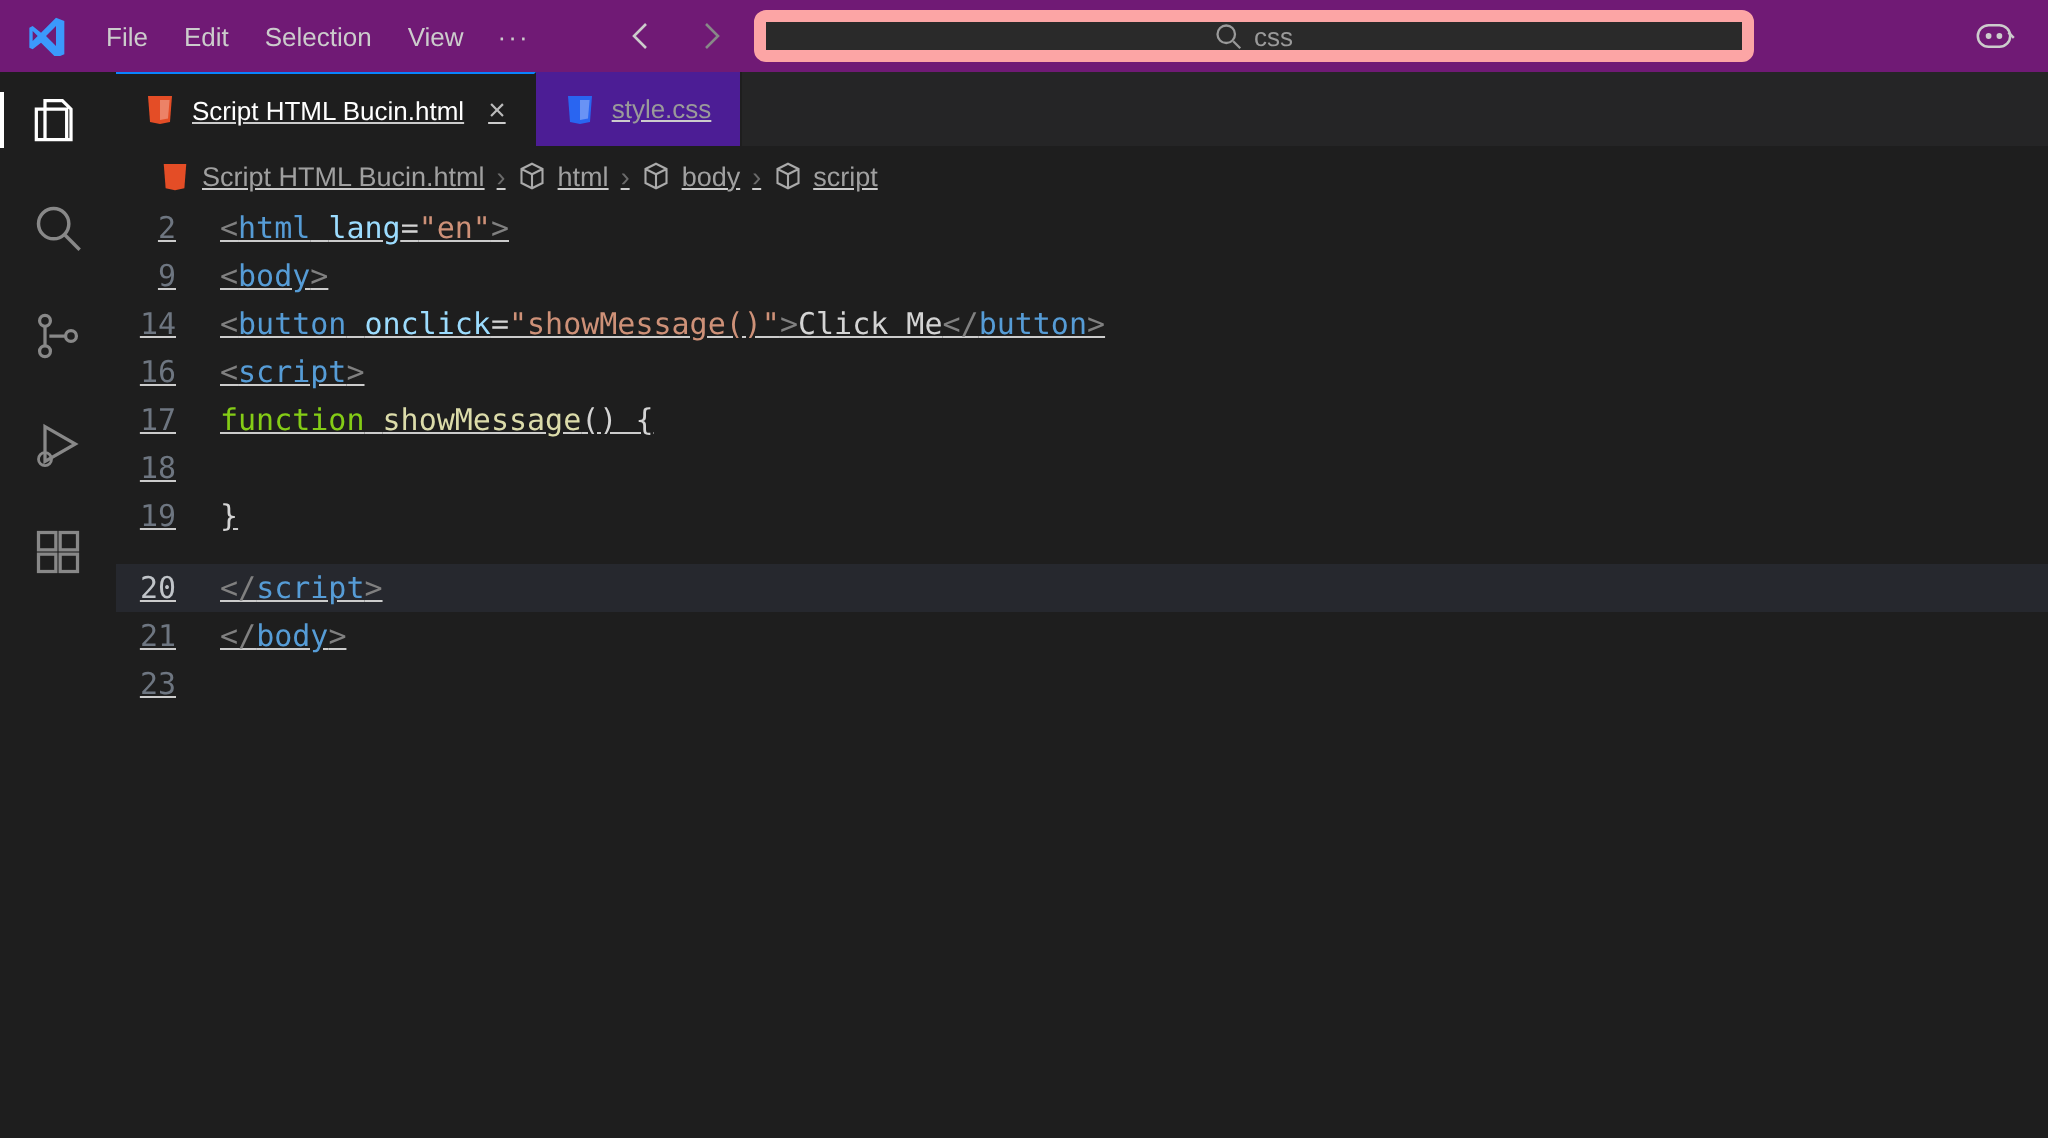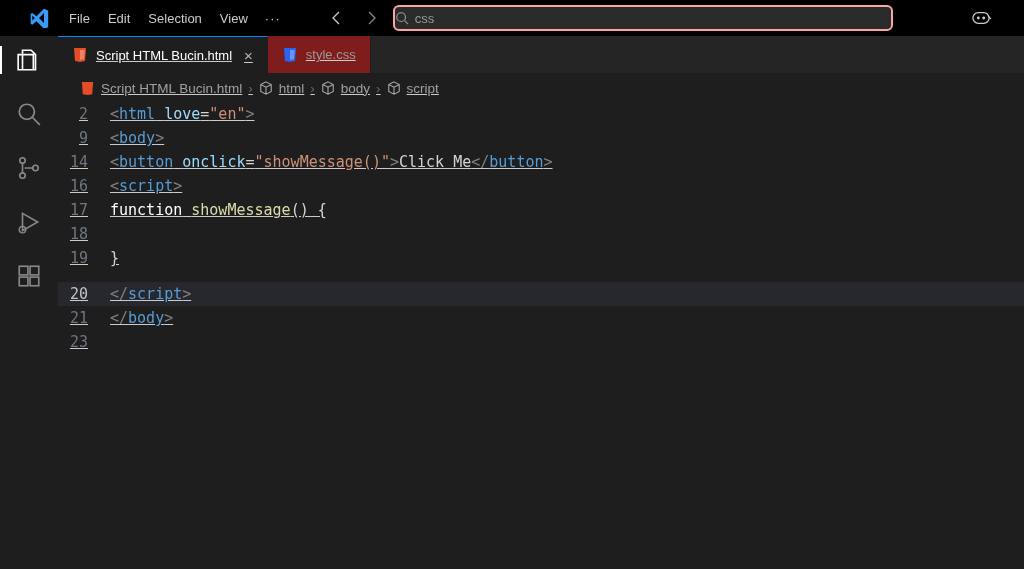--- a/index.html
+++ b/index.html
@@ -9,37 +9,37 @@
     font-family: "Segoe UI", Arial, sans-serif;
     font-size: 13px;
     color: #cccccc;
     overflow: hidden;
     display: flex; flex-direction: column;
   }
 
   
   .titlebar {
     height: 36px;
-    background: #000000;
+    background: #701a75;
     display: flex; align-items: center;
-    padding: 0 22px;
+    padding: 0 6px;
     gap: 0;
   }
   .vscode-logo { width: 26px; height: 26px; display:flex; align-items:center; justify-content:center; margin: 0 8px 0 4px;}
   .menu-item { padding: 4px 9px; color: #cccccc; cursor: default; border-radius: 4px; }
   .menu-more { padding: 4px 8px; color:#cccccc; letter-spacing: 1px;}
   .nav-arrows { display: flex; gap: 18px; margin-left: 40px; margin-right: 14px; color:#8a8a8a;}
   .nav-arrow { width: 16px; height:16px; display:flex; align-items:center; justify-content:center;}
   .search-box {
     flex: 0 0 500px;
     height: 26px;
     background: #2a2a2a;
-    border: 2px solid #fca5a5;
+    border: 6px solid #fca5a5;
     border-radius: 6px;
-    display: flex; align-items:center; 
+    display: flex; align-items:center; justify-content:center;
     gap: 6px;
     color: #9a9a9a;
   }
   .spacer { flex: 1; }
   .copilot { width: 30px; display:flex; align-items:center; justify-content:center; margin-right:6px; color:#ccc;}
 
   
   .main { flex: 1; display: flex; min-height: 0;}
   .activitybar {
     width: 58px;
@@ -62,21 +62,21 @@
   
   .tabs {
     height: 38px;
     background: #252526;
     display:flex; align-items: stretch;
     border-bottom: 1px solid #1e1e1e;
   }
   .tab {
     display:flex; align-items:center; gap:8px;
     padding: 0 14px;
-    background: #7f1d1d;
+    background: #4c1d95;
     color:#9a9a9a;
     border-right: 1px solid #1e1e1e;
     font-size: 13px;
   }
   .tab.active {
     background:#1e1e1e;
     color:#ffffff;
     border-top: 1px solid #0a84ff;
   }
   .tab .close { color:#bbb; font-size: 15px; margin-left: 4px;}
@@ -117,21 +117,21 @@
   .code-text { white-space: pre; }
   .code-row.current { background: #26282e; margin-top: 12px; }
   .code-row.current .gutter { color:#c0c4c9; }
 
   
   .p  { color:#808080; }  
   .t  { color:#569cd6; }  
   .a  { color:#9cdcfe; }  
   .eq { color:#d4d4d4; }
   .s  { color:#ce9178; }  
-  .kw { color:#ffffff; }  
+  .kw { color:#84cc16; }  
   .fn { color:#dcdcaa;text-align:center; }  
   .tx { color:#d4d4d4; }
   .br { color:#d4d4d4; }
   .cm { color:#dcdcaa; }
 
   svg { display:block; }
 </style>
 </head>
 <body>
 
@@ -269,21 +269,21 @@
         <svg width="14" height="14" viewBox="0 0 16 16">
             <path fill="none" stroke="#aaa" stroke-width="1.2" d="M8 1l6 3v8l-6 3-6-3V4z M2 4l6 3 6-3 M8 7v8"></path>
           </svg>
       </span>
       <span>script</span>
     </div>
 
     <div class="code">
       <div class="code-row">
           <div class="gutter">2</div>
-          <div class="code-text"><span class="p">&lt;</span><span class="t">html</span> <span class="a">love</span><span class="eq">=</span><span class="s">"en"</span><span class="p">&gt;</span></div>
+          <div class="code-text"><span class="p">&lt;</span><span class="t">html</span> <span class="a">lang</span><span class="eq">=</span><span class="s">"en"</span><span class="p">&gt;</span></div>
         </div>
       <div class="code-row">
           <div class="gutter">9</div>
           <div class="code-text"><span class="p">&lt;</span><span class="t">body</span><span class="p">&gt;</span></div>
         </div>
       <div class="code-row">
           <div class="gutter">14</div>
           <div class="code-text"><span class="p">&lt;</span><span class="t">button</span> <span class="a">onclick</span><span class="eq">=</span><span class="s">"showMessage()"</span><span class="p">&gt;</span><span class="tx">Click Me</span><span class="p">&lt;/</span><span class="t">button</span><span class="p">&gt;</span></div>
         </div>
       <div class="code-row">

